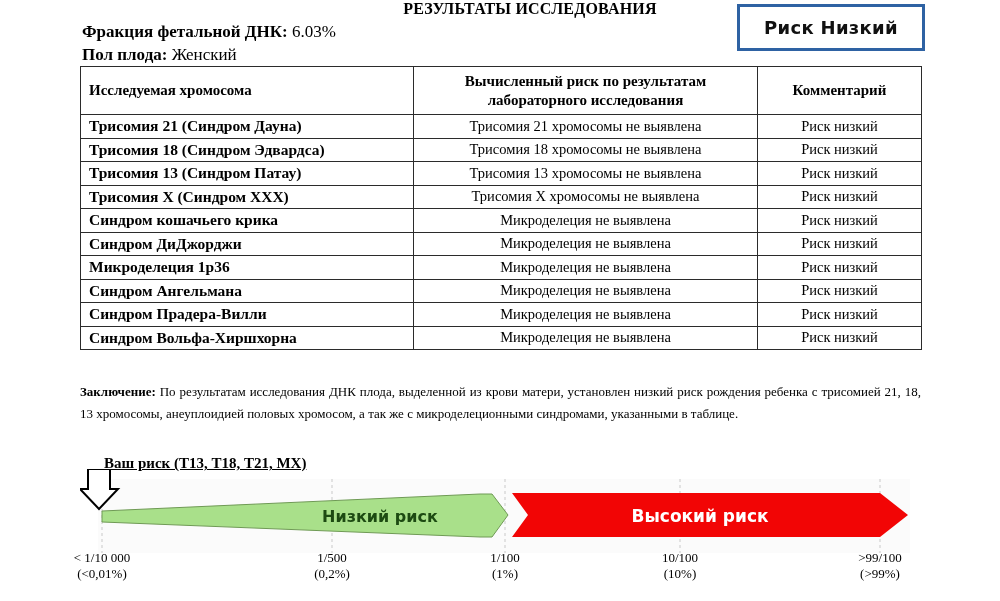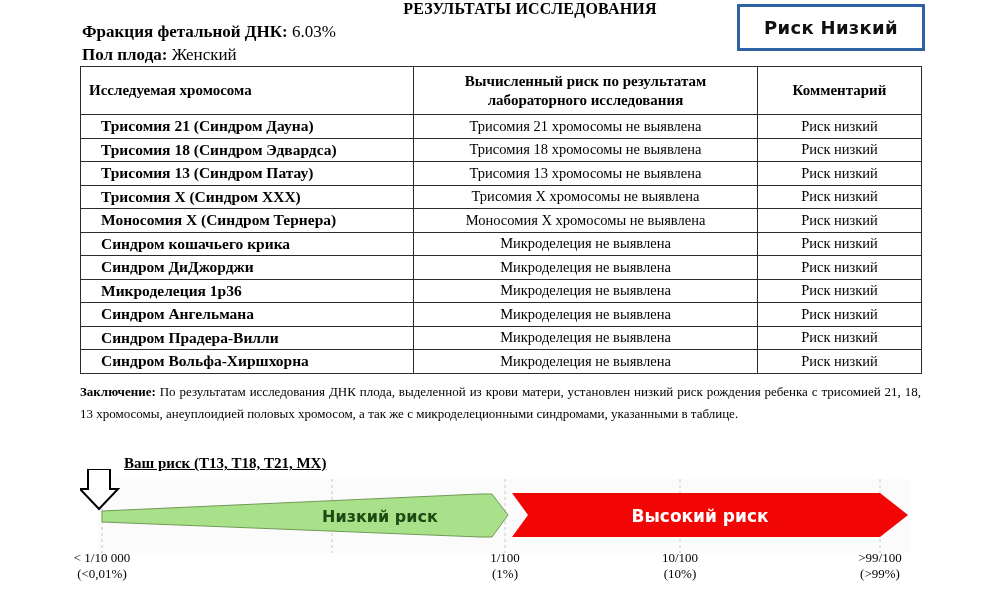--- a/index.html
+++ b/index.html
@@ -93,21 +93,21 @@
     padding-left: 8px;
     margin-left: 48px;
   }
   #results-table td {
     height: 23.5px;
     font-size: 15px;
   }
   #results-table td.c-name {
     font-weight: bold;
     text-align: left;
-    padding-left: 20px;
+    padding-left: 8px;
     font-size: 15.5px;
   }
   #results-table td.c-result {
     text-align: center;
     font-weight: normal;
     font-size: 14.5px;
   }
   #results-table td.c-comment {
     text-align: center;
     font-weight: normal;
@@ -134,21 +134,21 @@
   
   #risk-scale {
     position: absolute;
     left: 80px;
     top: 455px;
     width: 860px;
     height: 140px;
   }
   #scale-caption {
     position: absolute;
-    left: 44px;
+    left: 24px;
     top: 0px;
     font-weight: bold;
     font-size: 15px;
     text-decoration: underline;
     white-space: nowrap;
   }
   #scale-svg {
     position: absolute;
     left: 0px;
     top: 14px;
@@ -212,25 +212,20 @@
         <td class="c-name">Трисомия 13 (Синдром Патау)</td>
         <td class="c-result">Трисомия 13 хромосомы не выявлена</td>
         <td class="c-comment">Риск низкий</td>
       </tr>
       <tr>
         <td class="c-name">Трисомия Х (Синдром ХХХ)</td>
         <td class="c-result">Трисомия Х хромосомы не выявлена</td>
         <td class="c-comment">Риск низкий</td>
       </tr>
       <tr>
-        <td class="c-name">Моносомия Х (Синдром Тернера)</td>
-        <td class="c-result">Моносомия Х хромосомы не выявлена</td>
-        <td class="c-comment">Риск низкий</td>
-      </tr>
-      <tr>
         <td class="c-name">Синдром кошачьего крика</td>
         <td class="c-result">Микроделеция не выявлена</td>
         <td class="c-comment">Риск низкий</td>
       </tr>
       <tr>
         <td class="c-name">Синдром ДиДжорджи</td>
         <td class="c-result">Микроделеция не выявлена</td>
         <td class="c-comment">Риск низкий</td>
       </tr>
       <tr>
@@ -281,20 +276,24 @@
     <polygon id="high-band-shape" points="432,24 800,24 828,46 800,68 432,68 448,46" fill="#f20505"></polygon>
     <text x="620" y="53" font-family="DejaVu Sans, sans-serif" font-size="17" font-weight="bold" fill="#ffffff" text-anchor="middle" id="high-band-text">Высокий риск</text>
 
     <polygon points="8,0 30,0 30,20 38,20 19,40 0,20 8,20" fill="#ffffff" stroke="#000000" stroke-width="2"></polygon>
   </svg>
 
   <div class="tick-group" style="left:-38px;">
     <span class="frac">&lt; 1/10 000</span>
     <span class="pct">(&lt;0,01%)</span>
   </div>
+  <div class="tick-group" style="left:192px;">
+    <span class="frac">1/500</span>
+    <span class="pct">(0,2%)</span>
+  </div>
   <div class="tick-group" style="left:365px;">
     <span class="frac">1/100</span>
     <span class="pct">(1%)</span>
   </div>
   <div class="tick-group" style="left:540px;">
     <span class="frac">10/100</span>
     <span class="pct">(10%)</span>
   </div>
   <div class="tick-group" style="left:740px;">
     <span class="frac">&gt;99/100</span>

